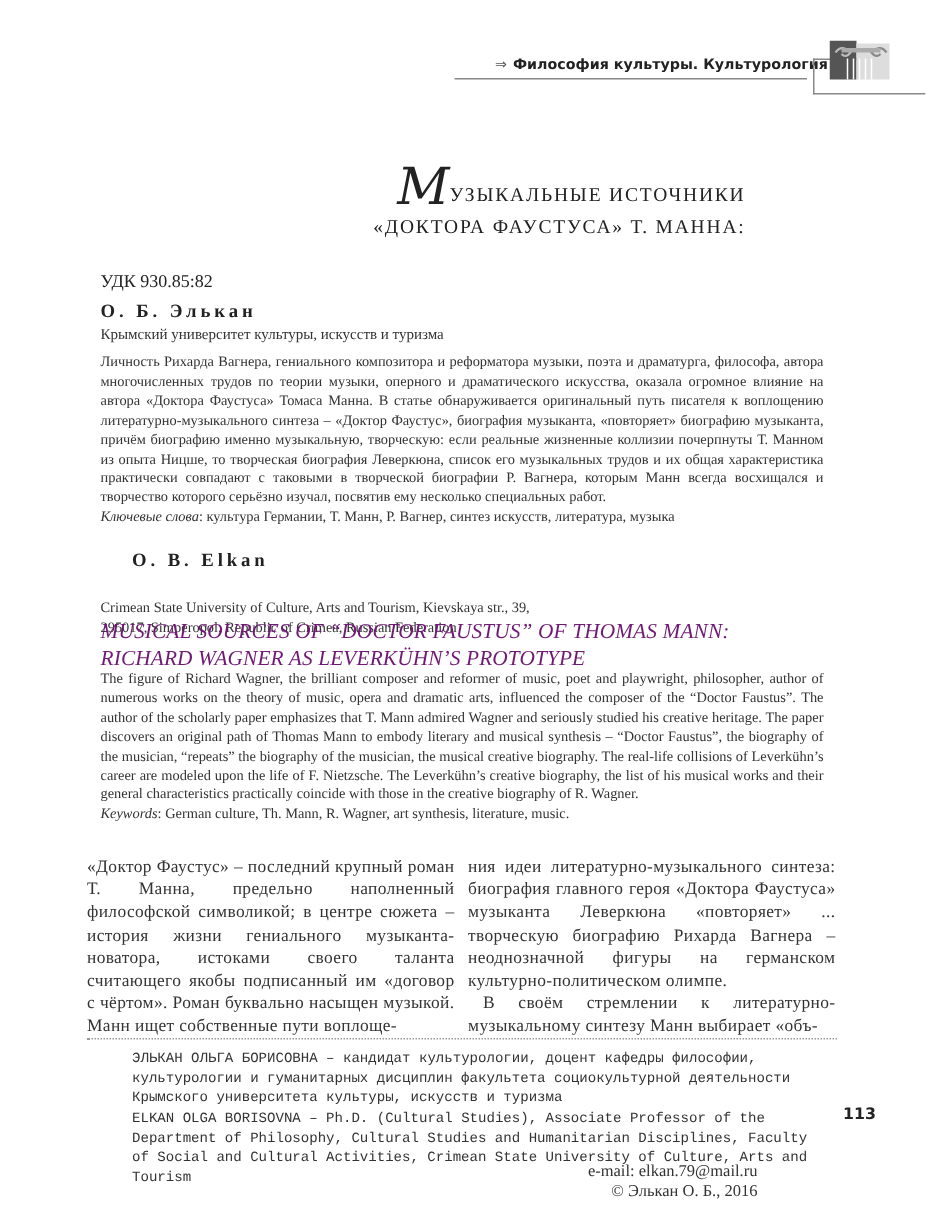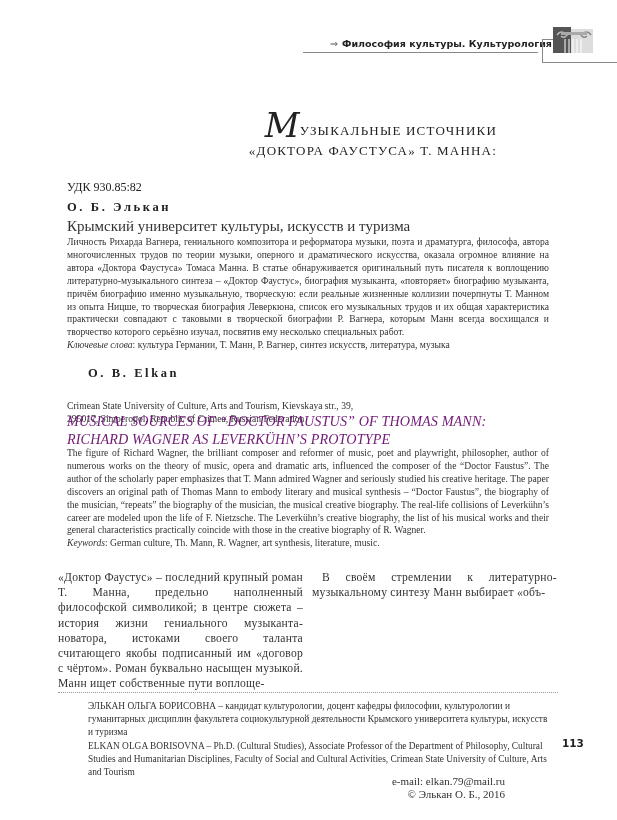--- a/index.html
+++ b/index.html
@@ -18,21 +18,21 @@
 
   
   .title-block { position: absolute; right: 120px; top: 115px; text-align: right;
                  font-family: "Liberation Serif", serif; color: #222; font-size: 14px;
                  letter-spacing: 1.2px; line-height: 20px; }
   .title-block .drop { font-family: "DejaVu Serif", serif; font-style: italic; font-size: 34px;
                        line-height: 20px; letter-spacing: 0; vertical-align: -2px; }
   .udk { position: absolute; left: 67px; top: 180px; font-size: 12px; color: #222; }
   .author-ru { position: absolute; left: 67px; top: 200px; font-size: 12.5px; font-weight: bold;
                letter-spacing: 2.6px; color: #222; }
-  .affil-ru { position: absolute; left: 67px; top: 218px; font-size: 15px; color: #333; }
+  .affil-ru { position: absolute; left: 67px; top: 218px; font-size: 10px; color: #333; }
 
   .abstract { position: absolute; left: 67px; width: 482px; font-size: 9.6px; line-height: 12.9px;
               color: #333; text-align: justify; }
   .abstract p { margin: 0; }
   .abstract .kw-label { font-style: italic; }
   .abs-ru { top: 236px; }
 
   .author-en { position: absolute; left: 67px; top: 366px; font-size: 12.5px; font-weight: bold;
                letter-spacing: 2.6px; color: #222; margin-left: 21px; }
   .affil-en { position: absolute; left: 67px; top: 400px; font-size: 9.6px; line-height: 12.6px; color: #333; }
@@ -45,21 +45,21 @@
          color: #333; text-align: justify; letter-spacing: 0.25px; }
   .col p { margin: 0; }
   .col-left { left: 58px; }
   .col-right { left: 312px; }
   .col .indent { text-indent: 10px; }
 
   .dotted-rule { position: absolute; left: 58px; top: 692px; width: 500px; height: 0;
                  border-top: 1px dotted #999; }
 
   .bio { position: absolute; left: 88px; width: 460px; font-size: 9.4px; line-height: 12.9px; color: #333; }
-  .bio p { margin: 0; }
+  .bio p { margin: 0; font-family: Liberation Mono, monospace; }
   .bio-ru { top: 700px; }
   .bio-en { top: 740px; }
 
   .contact { position: absolute; right: 112px; top: 775px; text-align: right; font-size: 11px;
              line-height: 12.8px; color: #333; }
   .contact p { margin: 0; }
 
   .page-num { position: absolute; left: 562px; top: 737px; font-family: "DejaVu Sans", sans-serif;
               font-size: 10.5px; font-weight: bold; color: #222; }
 </style>
@@ -114,20 +114,21 @@
 
 <div class="abstract abs-en">
   <p>The figure of Richard Wagner, the brilliant composer and reformer of music, poet and playwright, philosopher, author of numerous works on the theory of music, opera and dramatic arts, influenced the composer of the “Doctor Faustus”. The author of the scholarly paper emphasizes that T. Mann admired Wagner and seriously studied his creative heritage. The paper discovers an original path of Thomas Mann to embody literary and musical synthesis – “Doctor Faustus”, the biography of the musician, “repeats” the biography of the musician, the musical creative biography. The real-life collisions of Leverkühn’s career are modeled upon the life of F. Nietzsche. The Leverkühn’s creative biography, the list of his musical works and their general characteristics practically coincide with those in the creative biography of R. Wagner.</p>
   <p><span class="kw-label">Keywords</span><span>: German culture, Th. Mann, R. Wagner, art synthesis, literature, music.</span></p>
 </div>
 
 <div class="col col-left">
   <p>«Доктор Фаустус» – последний крупный роман Т. Манна, предельно наполненный философской символикой; в центре сюжета – история жизни гениального музыканта-новатора, истоками своего таланта считающего якобы подписанный им «договор с чёртом». Роман буквально насыщен музыкой. Манн ищет собственные пути воплоще-</p>
 </div>
 <div class="col col-right">
+  <p>ния идеи литературно-музыкального синтеза: биография главного героя «Доктора Фаустуса» музыканта Леверкюна «повторяет» ... творческую биографию Рихарда Вагнера – неоднозначной фигуры на германском культурно-политическом олимпе.</p>
   <p class="indent">В своём стремлении к литературно-музыкальному синтезу Манн выбирает «объ-</p>
 </div>
 
 <div class="dotted-rule"></div>
 
 <div class="bio bio-ru">
   <p><span>ЭЛЬКАН ОЛЬГА БОРИСОВНА</span><span> – кандидат культурологии, доцент кафедры философии, культурологии и гуманитарных дисциплин факультета социокультурной деятельности Крымского университета культуры, искусств и туризма</span></p>
 </div>
 <div class="bio bio-en">
   <p><span>ELKAN OLGA BORISOVNA</span><span> – Ph.D. (Cultural Studies), Associate Professor of the Department of Philosophy, Cultural Studies and Humanitarian Disciplines, Faculty of Social and Cultural Activities, Crimean State University of Culture, Arts and Tourism</span></p>

